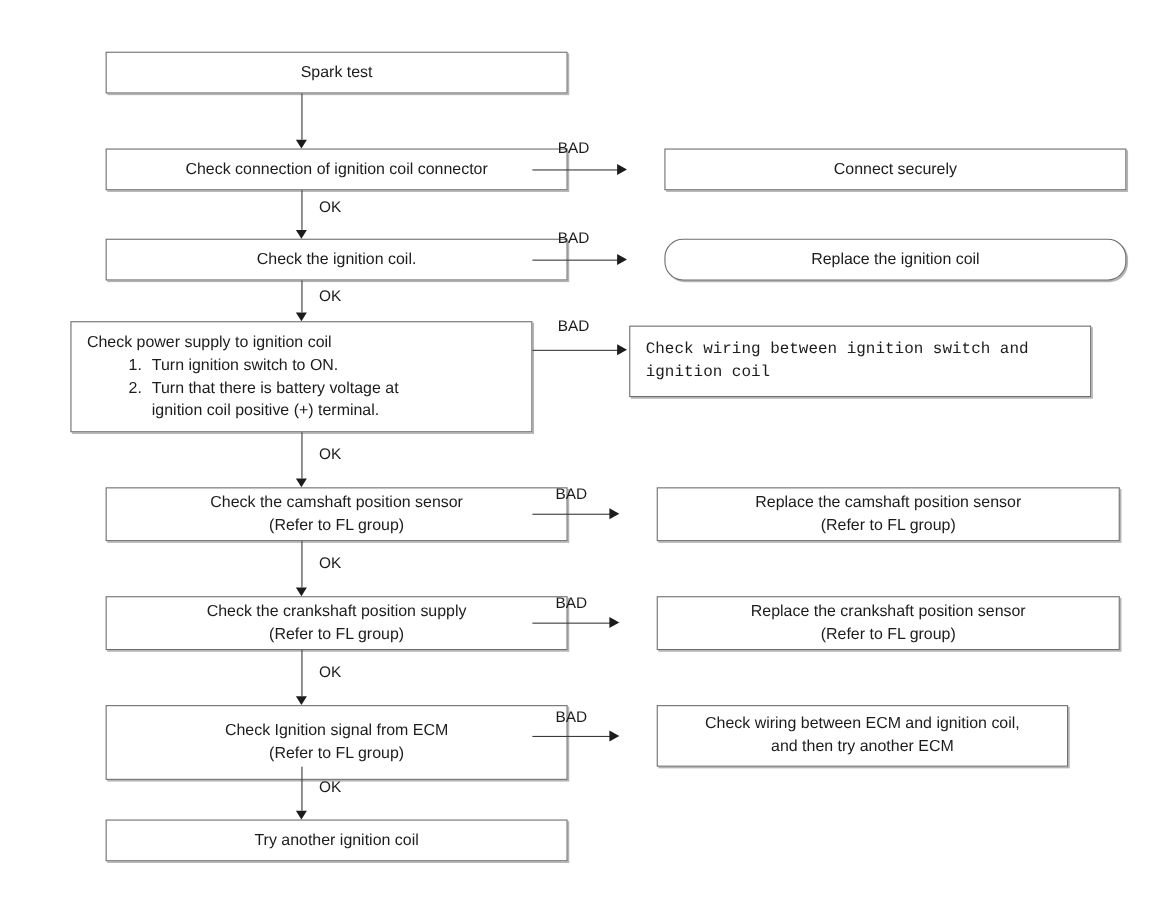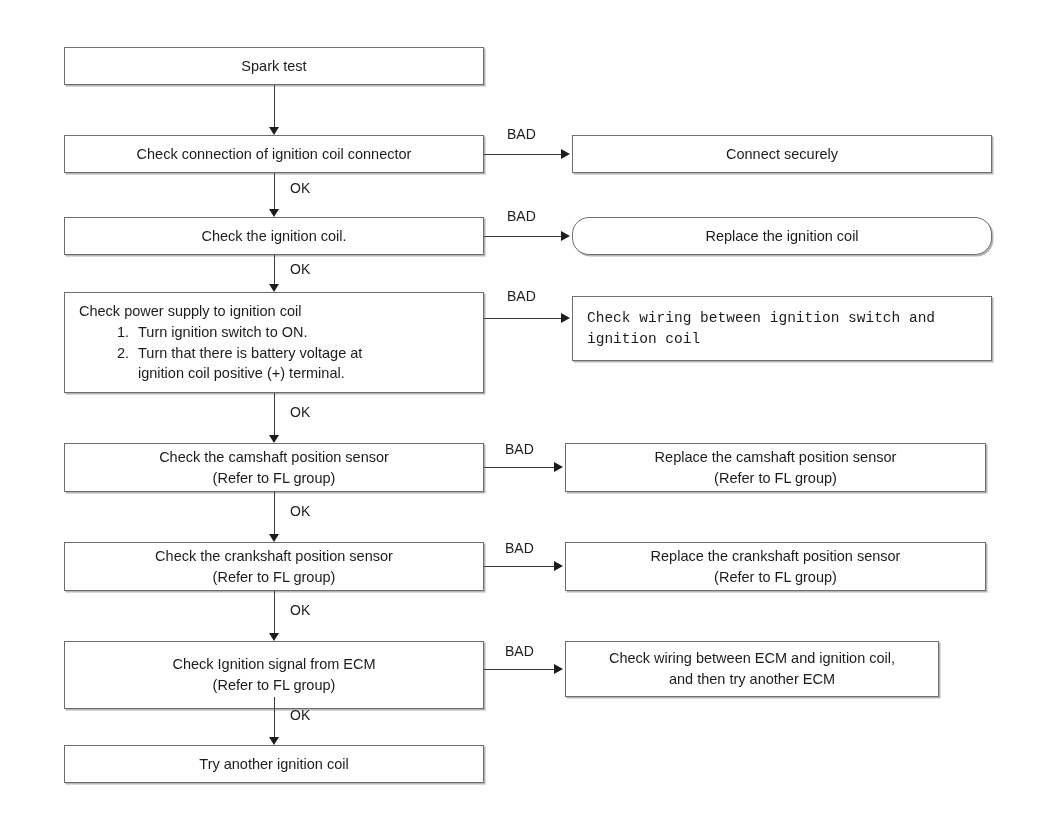--- a/index.html
+++ b/index.html
@@ -21,21 +21,21 @@
     border: 1px solid #6e6e6e;
     background: #ffffff;
     color: #1c1c1c;
     font-size: 14.5px;
     line-height: 1.42;
     display: flex;
     flex-direction: column;
     justify-content: center;
     box-shadow: 1.5px 1.5px 0 rgba(120,120,120,0.55);
   }
-  .box.center { align-items: center; text-align: center; }
+  .box.center { align-items: center; text-align: center; margin-left: 32px; }
   .box.left   { align-items: flex-start; text-align: left; padding-left: 14px; padding-right: 8px; }
   .box .line { display: block; white-space: nowrap; }
 
   
   .numlist { margin: 0; padding: 0; list-style: none; }
   .numlist li {
     display: flex;
     white-space: nowrap;
   }
   .numlist li .num {
@@ -113,21 +113,21 @@
       </li>
     </ul>
   </div>
 
   <div class="box center" style="left:64px; top:443px; width:420px; height:49px;">
     <span class="line">Check the camshaft position sensor</span>
     <span class="line">(Refer to FL group)</span>
   </div>
 
   <div class="box center" style="left:64px; top:542px; width:420px; height:49px;">
-    <span class="line">Check the crankshaft position sensor</span>
+    <span class="line">Check the crankshaft position supply</span>
     <span class="line">(Refer to FL group)</span>
   </div>
 
   <div class="box center" style="left:64px; top:641px; width:420px; height:68px;">
     <span class="line">Check Ignition signal from ECM</span>
     <span class="line">(Refer to FL group)</span>
   </div>
 
   <div class="box center" style="left:64px; top:745px; width:420px; height:38px;">
     <span class="line">Try another ignition coil</span>

